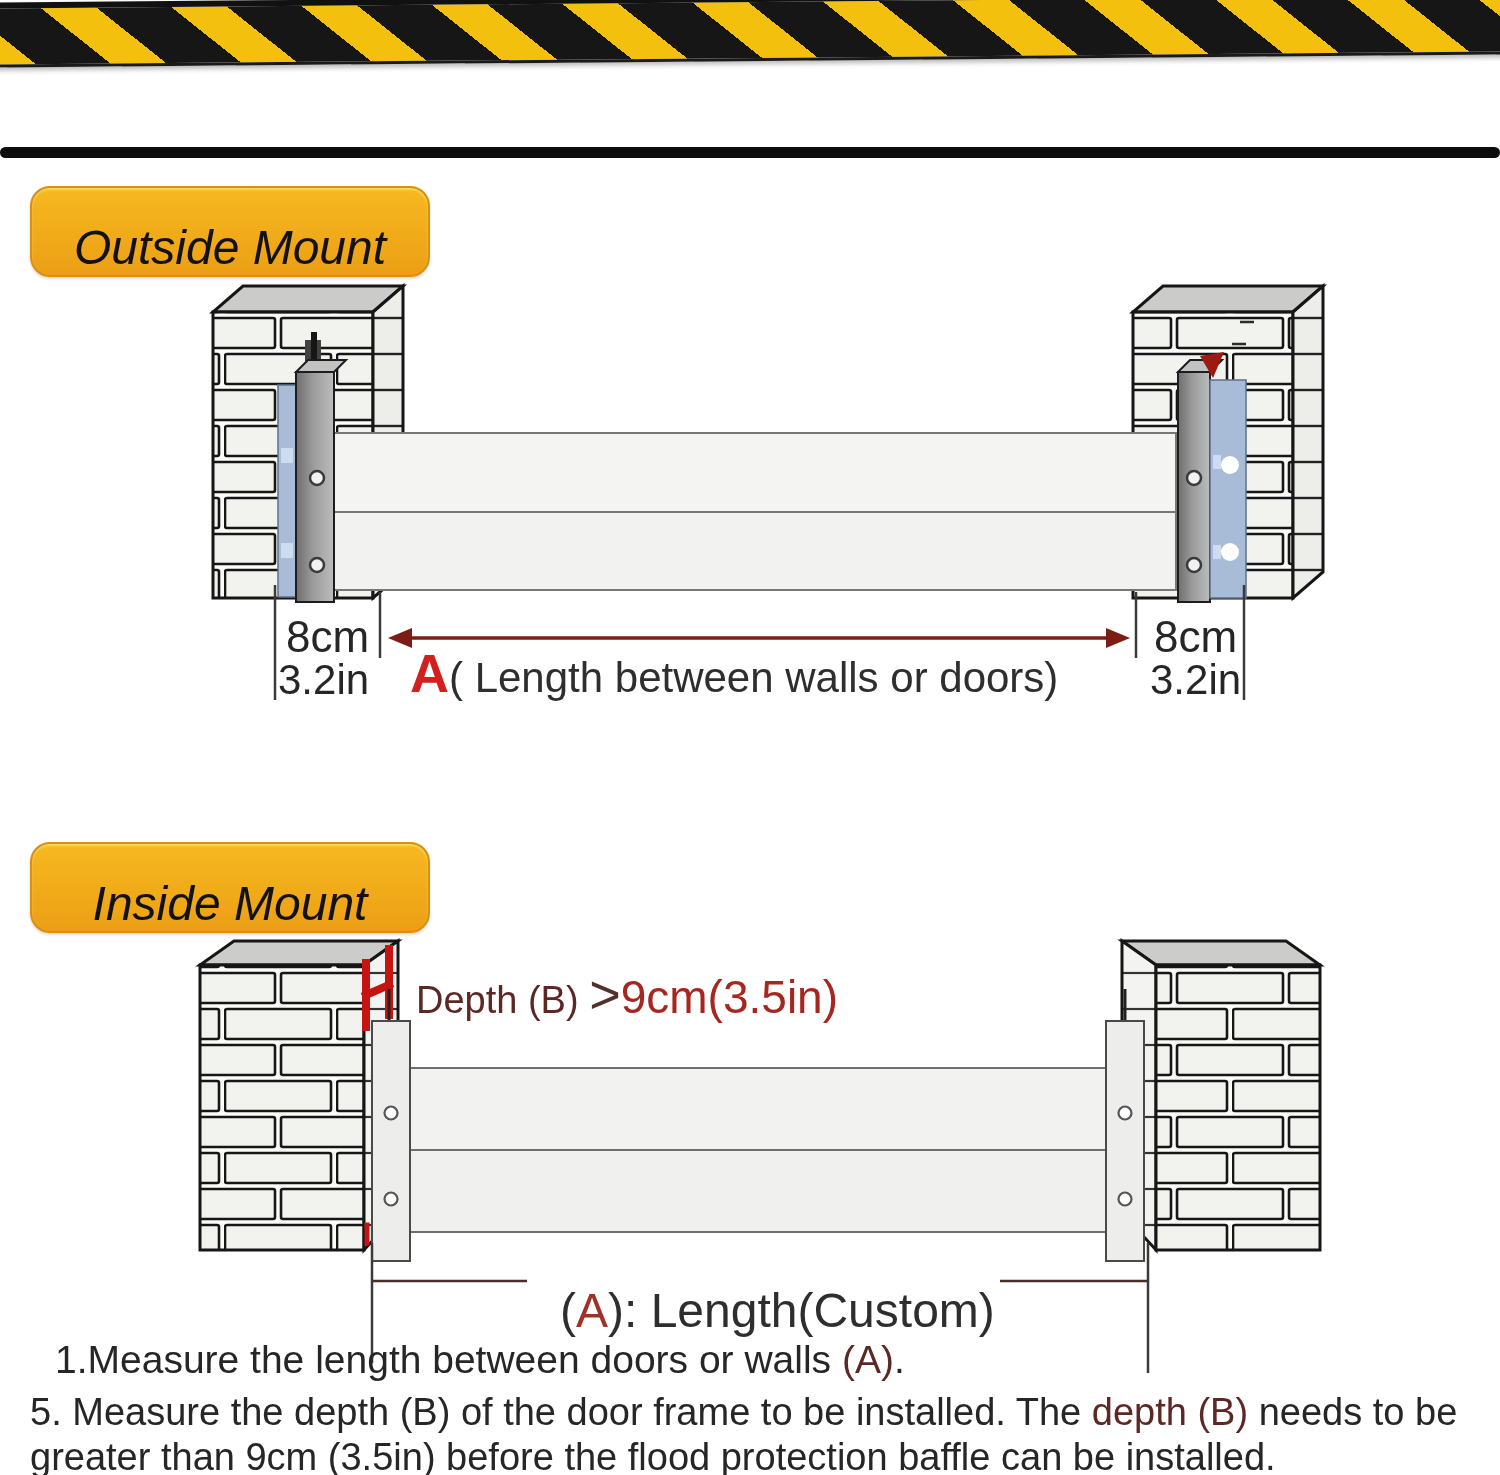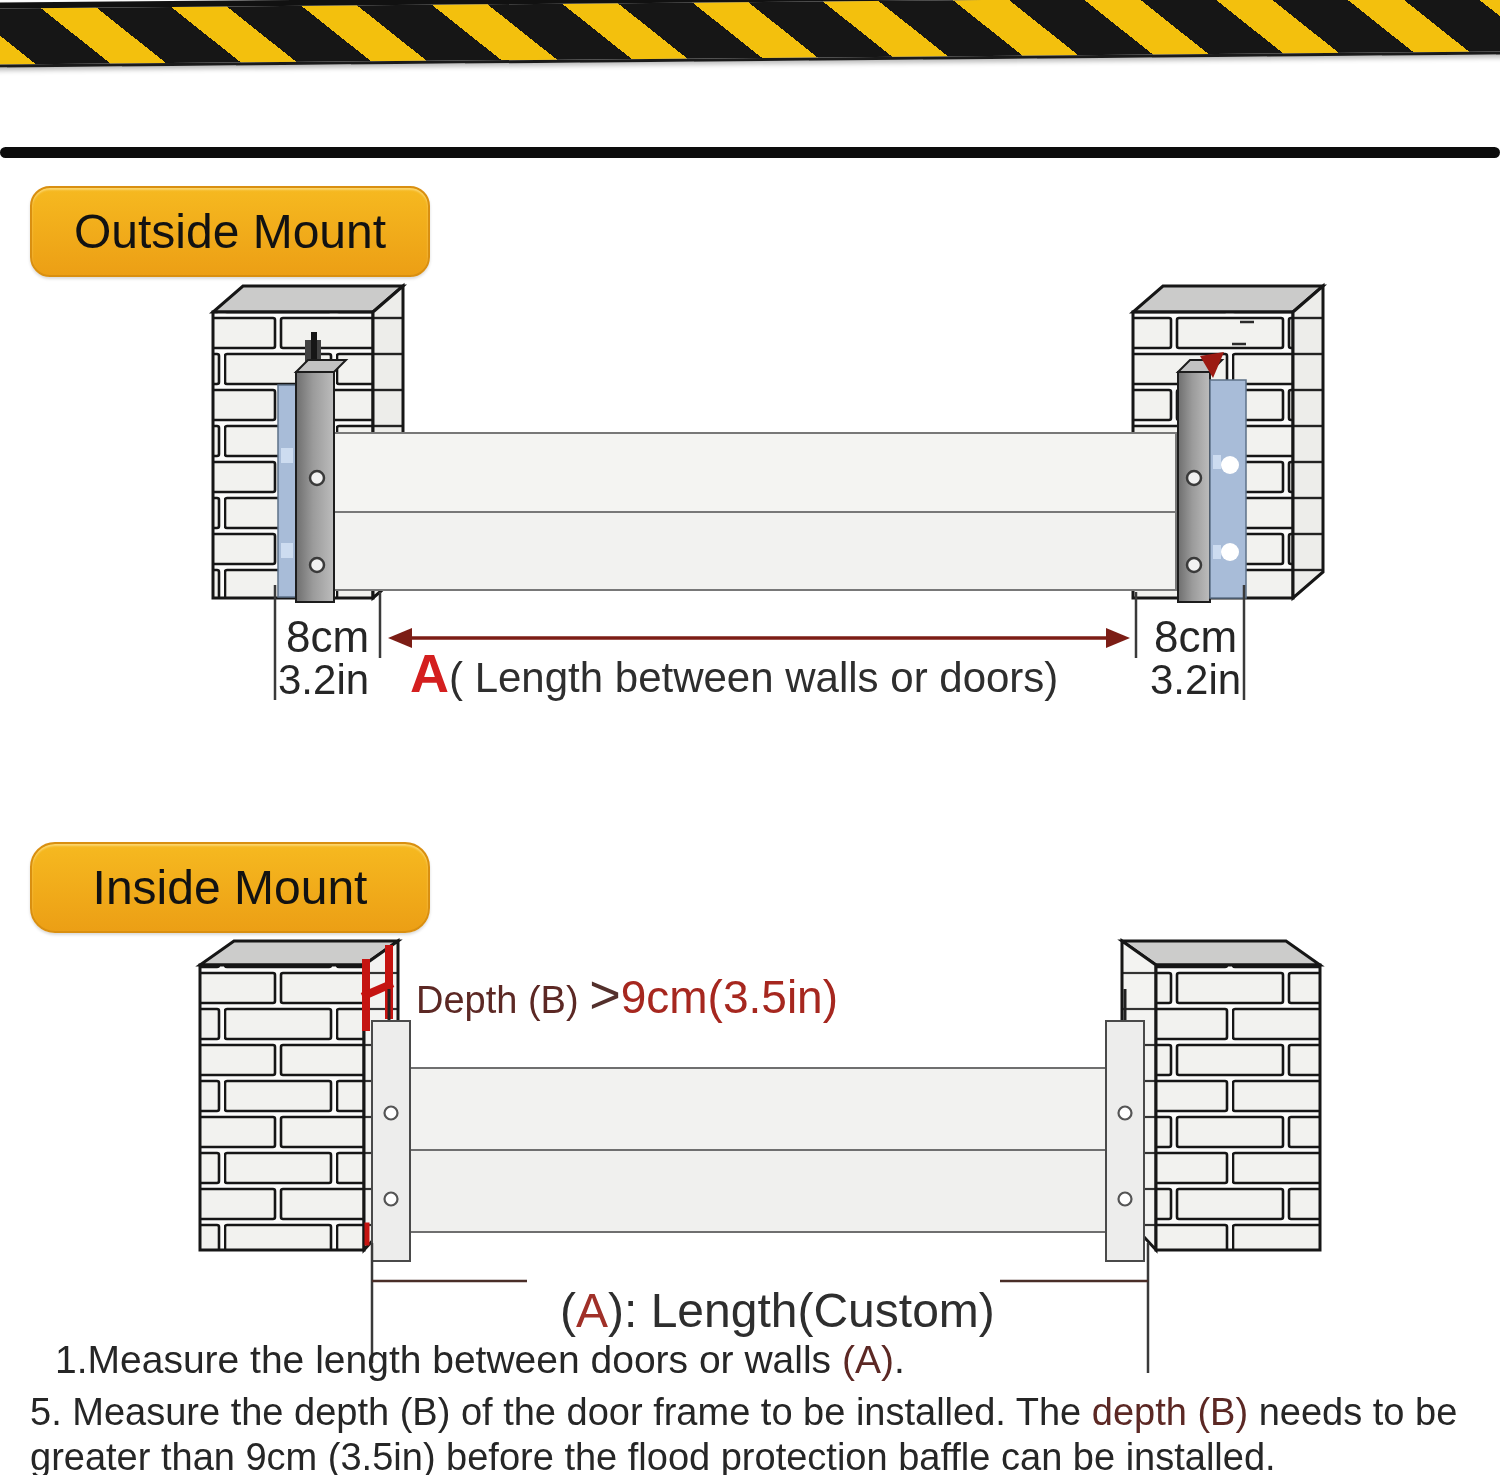--- a/index.html
+++ b/index.html
@@ -28,26 +28,27 @@
   }
   .title-bar{
     position:absolute;left:0;top:147px;width:1500px;height:11px;
     background:#0c0c0c;border-radius:6px;
   }
   
   .badge{
     position:absolute;left:30px;width:396px;height:87px;
     background:linear-gradient(180deg,#F6B920,#EC9F15);
     border:2px solid #D98F10;border-radius:20px;
-    display:flex;align-items:center;justify-content:center;
+    display:flex;align-items:flex-end;justify-content:center;
     box-shadow:inset 0 2px 2px rgba(255,235,170,.55), 0 2px 3px rgba(0,0,0,.15);
+    font-style:italic;
   }
   .badge span{font-size:48px;color:#121212;white-space:nowrap;}
   .badge-outside{top:186px;}
-  .badge-inside{top:842px;border-radius:25px;}
+  .badge-inside{top:842px;}
   
   .diagram{position:absolute;left:0;}
   
   .steps-outside{position:absolute;left:112px;top:712px;font-size:38px;line-height:52px;color:#2b2b2b;}
   .maroon{color:#5C2824;}
   .bottom-step1{position:absolute;left:55px;top:1338px;font-size:39px;color:#262626;white-space:nowrap;}
   .bottom-step2{position:absolute;left:30px;top:1390px;width:1448px;font-size:38px;line-height:45px;color:#262626;}
   svg text{font-family:"Liberation Sans","DejaVu Sans",sans-serif;}
 </style>
 </head>

